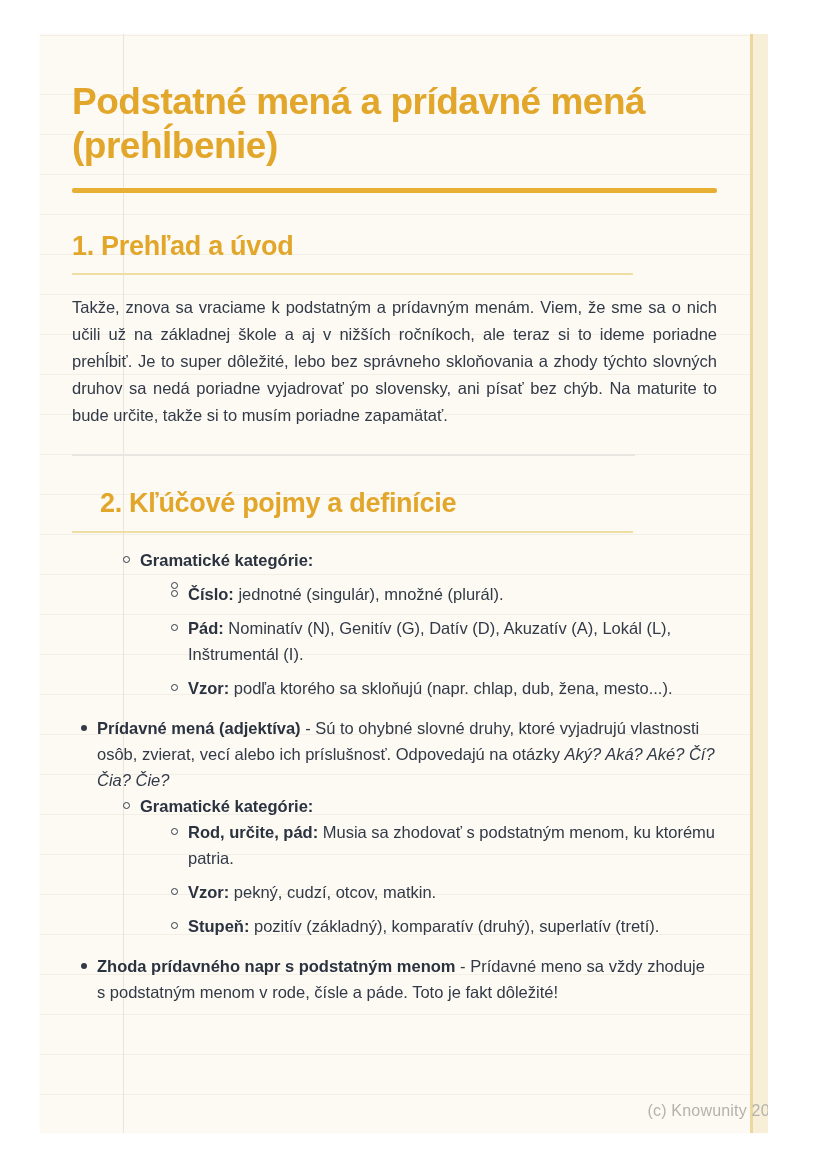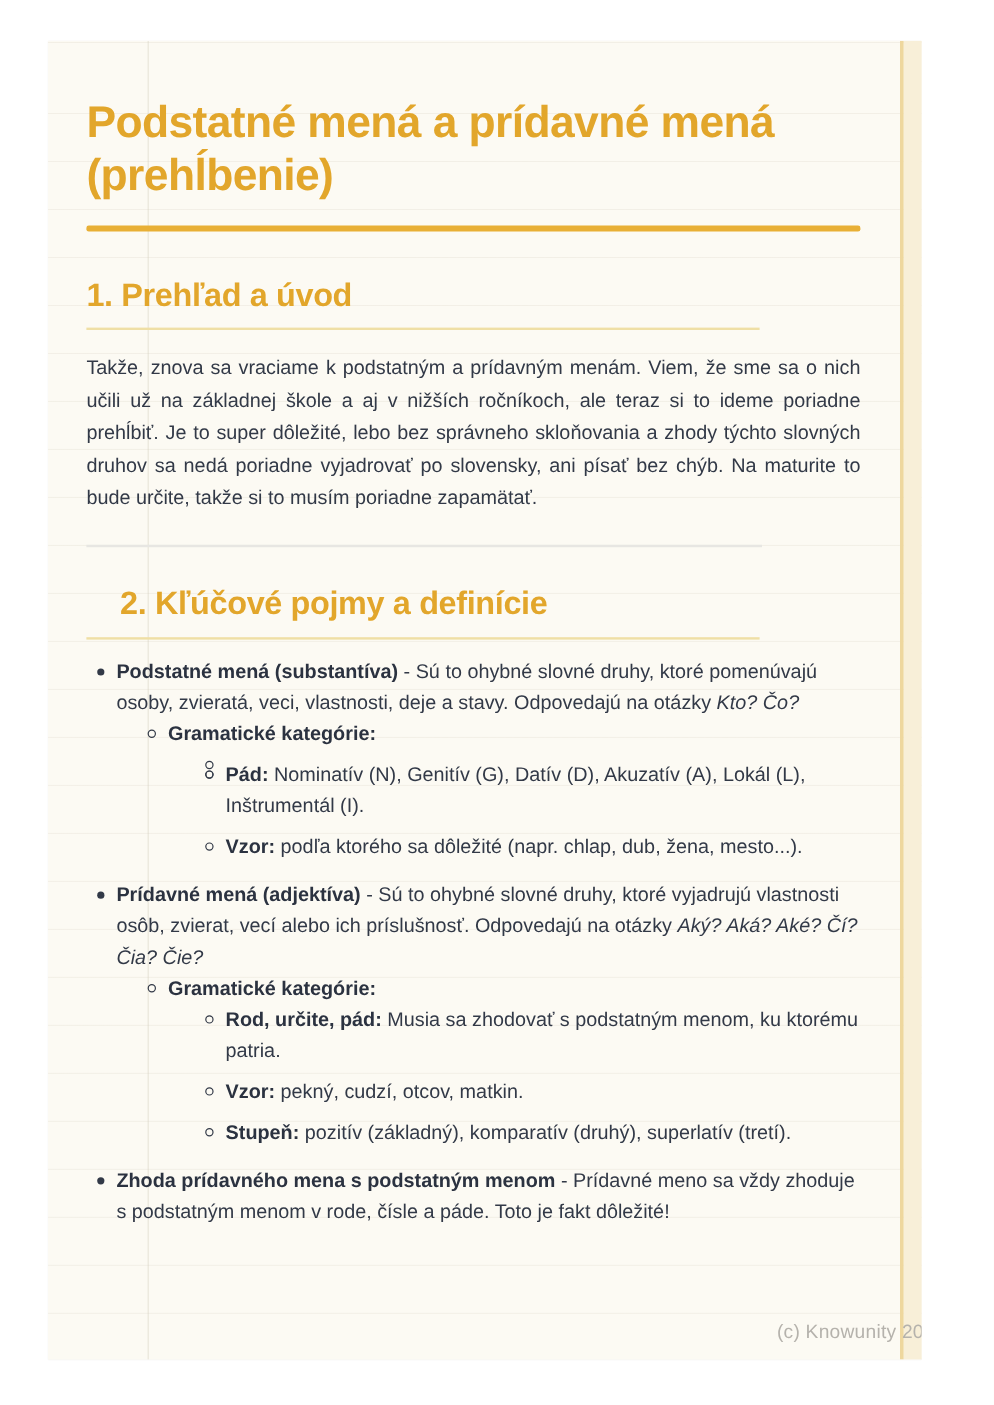--- a/index.html
+++ b/index.html
@@ -166,30 +166,29 @@
       <h2>1. Prehľad a úvod</h2>
       <div class="rule-thin"></div>
       <p class="intro">Takže, znova sa vraciame k podstatným a prídavným menám. Viem, že sme sa o nich učili už na základnej škole a aj v nižších ročníkoch, ale teraz si to ideme poriadne prehĺbiť. Je to super dôležité, lebo bez správneho skloňovania a zhody týchto slovných druhov sa nedá poriadne vyjadrovať po slovensky, ani písať bez chýb. Na maturite to bude určite, takže si to musím poriadne zapamätať.</p>
 
       <div class="divider"></div>
 
       <h2 class="h2-2">2. Kľúčové pojmy a definície</h2>
       <div class="rule-thin"></div>
 
       <div class="outline">
-          <div class="oitem lvl1"><span class="marker"></span><span class="runs"><span class="run-bold">Podstatné mená (substantíva)</span><span class="run-normal"> - Sú to ohybné slovné druhy, ktoré pomenúvajú osoby, zvieratá, veci, vlastnosti, deje a stavy. Odpovedajú na otázky </span><span class="run-italic">Kto? Čo?</span></span></div>
           <div class="oitem lvl2"><span class="marker"></span><span class="runs"><span class="run-bold">Gramatické kategórie:</span></span></div>
           <div class="oitem lvl3"><span class="marker"></span></div>
-          <div class="oitem lvl3"><span class="marker"></span></div>
+          <div class="oitem lvl3"><span class="marker"></span><span class="runs"><span class="run-bold">Číslo:</span><span class="run-normal"> jednotné (singulár), množné (plurál).</span></span></div>
           <div class="oitem lvl3"><span class="marker"></span><span class="runs"><span class="run-bold">Pád:</span><span class="run-normal"> Nominatív (N), Genitív (G), Datív (D), Akuzatív (A), Lokál (L), Inštrumentál (I).</span></span></div>
-          <div class="oitem lvl3"><span class="marker"></span><span class="runs"><span class="run-bold">Vzor:</span><span class="run-normal"> podľa ktorého sa dôležité (napr. chlap, dub, žena, mesto...).</span></span></div>
+          <div class="oitem lvl3"><span class="marker"></span><span class="runs"><span class="run-bold">Vzor:</span><span class="run-normal"> podľa ktorého sa skloňujú (napr. chlap, dub, žena, mesto...).</span></span></div>
           <div class="oitem lvl1"><span class="marker"></span><span class="runs"><span class="run-bold">Prídavné mená (adjektíva)</span><span class="run-normal"> - Sú to ohybné slovné druhy, ktoré vyjadrujú vlastnosti osôb, zvierat, vecí alebo ich príslušnosť. Odpovedajú na otázky </span><span class="run-italic">Aký? Aká? Aké? Čí? Čia? Čie?</span></span></div>
           <div class="oitem lvl2"><span class="marker"></span><span class="runs"><span class="run-bold">Gramatické kategórie:</span></span></div>
           <div class="oitem lvl3"><span class="marker"></span><span class="runs"><span class="run-bold">Rod, určite, pád:</span><span class="run-normal"> Musia sa zhodovať s podstatným menom, ku ktorému patria.</span></span></div>
           <div class="oitem lvl3"><span class="marker"></span><span class="runs"><span class="run-bold">Vzor:</span><span class="run-normal"> pekný, cudzí, otcov, matkin.</span></span></div>
           <div class="oitem lvl3"><span class="marker"></span><span class="runs"><span class="run-bold">Stupeň:</span><span class="run-normal"> pozitív (základný), komparatív (druhý), superlatív (tretí).</span></span></div>
-          <div class="oitem lvl1"><span class="marker"></span><span class="runs"><span class="run-bold">Zhoda prídavného mena s podstatným menom</span><span class="run-normal"> - Prídavné meno sa vždy zhoduje s podstatným menom v rode, čísle a páde. Toto je fakt dôležité!</span></span></div>
+          <div class="oitem lvl1"><span class="marker"></span><span class="runs"><span class="run-bold">Zhoda prídavného napr s podstatným menom</span><span class="run-normal"> - Prídavné meno sa vždy zhoduje s podstatným menom v rode, čísle a páde. Toto je fakt dôležité!</span></span></div>
         </div>
     </div>
 
     <div class="footer">(c) Knowunity 2025</div>
   </div>
 </div>
 
 </body></html>

